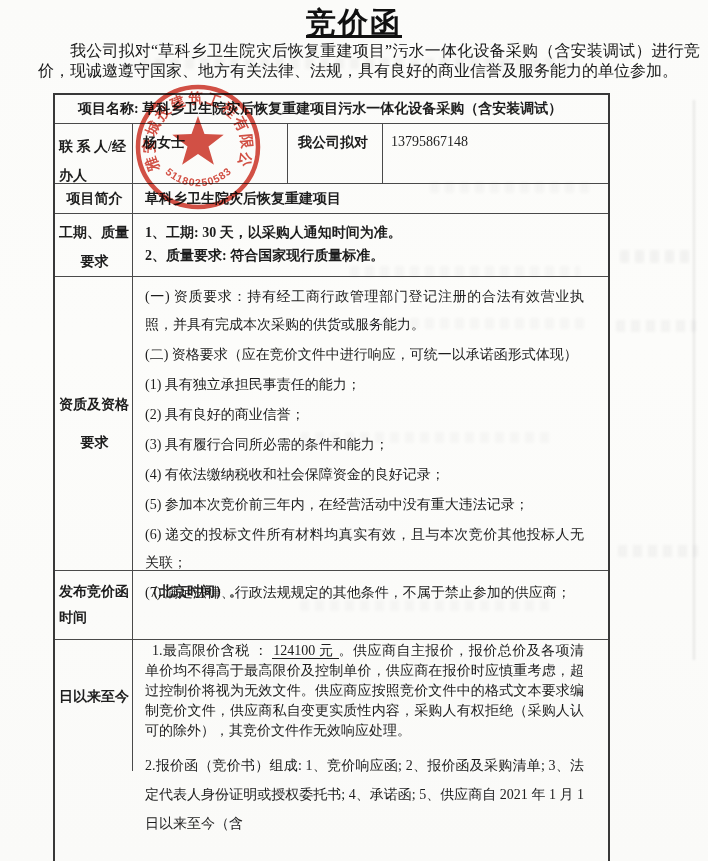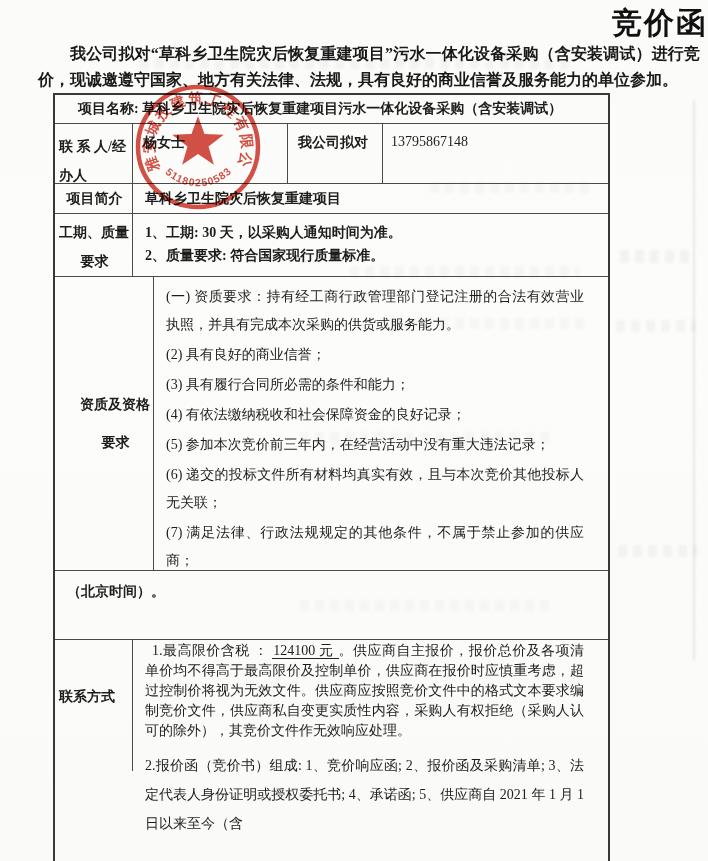--- a/index.html
+++ b/index.html
@@ -6,29 +6,29 @@
   body{
     width:708px;height:861px;overflow:hidden;position:relative;
     background:#fcfcfa;
     font-family:"Liberation Serif","DejaVu Serif",serif;
     color:#1f1f1f;
   }
   .page{position:absolute;inset:0;width:708px;height:861px;overflow:hidden;
     background:linear-gradient(180deg,#fbfbf9 0%,#fcfcfa 40%,#fafaf8 100%);}
   
   .doc-title{
-    position:absolute;top:3px;left:0;width:708px;text-align:right;
+    position:absolute;top:3px;left:0;width:708px;text-align:center;
     font-family:"Liberation Sans","DejaVu Sans",sans-serif;
-    font-size:30px;font-weight:700;letter-spacing:2px;color:#111;
+    font-size:30px;font-weight:700;letter-spacing:2px;color:#111;text-decoration:underline;
   }
   
   .intro{
     position:absolute;top:41px;left:38px;width:662px;
-    font-size:16px;line-height:26px;text-indent:2em;text-align:justify;
-    font-weight:700;color:#191919;
+    font-size:16px;line-height:20px;text-indent:2em;text-align:justify;
+    font-weight:400;color:#191919;
   }
   
   .tbl{
     position:absolute;left:53px;top:93px;width:557px;height:780px;
     border:2px solid #383838;border-bottom:none;box-sizing:border-box;
     font-size:14px;color:#1d1d1d;background:transparent;
   }
   .trow{display:flex;box-sizing:border-box;width:100%;}
   .trow + .trow{border-top:1px solid #4a4a4a;}
   .cell{box-sizing:border-box;}
@@ -129,44 +129,50 @@
         <div class="lline">工期、质量</div>
         <div class="lline center">要求</div>
       </div>
       <div class="cell valcell durlines">
         <div>1、工期: 30 天，以采购人通知时间为准。</div>
         <div>2、质量要求: 符合国家现行质量标准。</div>
       </div>
     </div>
 
     <div class="trow r-h294">
-      <div class="cell lblcell vmid" style="justify-content:center;padding-top:0;margin-left:21px;">
+      <div class="cell lblcell vmid" style="justify-content:center;padding-top:0;">
         <div class="lline" style="line-height:38px;">资质及资格</div>
         <div class="lline center" style="line-height:38px;">要求</div>
       </div>
       <div class="cell valcell quallist">
         <div>(一) 资质要求：持有经工商行政管理部门登记注册的合法有效营业执照，并具有完成本次采购的供货或服务能力。</div>
+        <div>(二) 资格要求（应在竞价文件中进行响应，可统一以承诺函形式体现）</div>
+        <div>(1) 具有独立承担民事责任的能力；</div>
         <div>(2) 具有良好的商业信誉；</div>
         <div>(3) 具有履行合同所必需的条件和能力；</div>
         <div>(4) 有依法缴纳税收和社会保障资金的良好记录；</div>
         <div>(5) 参加本次竞价前三年内，在经营活动中没有重大违法记录；</div>
         <div>(6) 递交的投标文件所有材料均真实有效，且与本次竞价其他投标人无关联；</div>
         <div>(7) 满足法律、行政法规规定的其他条件，不属于禁止参加的供应商；</div>
       </div>
     </div>
 
     <div class="trow r-h69">
+      <div class="cell lblcell publbl">
+        <div class="lline">发布竞价函</div>
+        <div class="lline">时间</div>
+      </div>
       <div class="cell valcell pubtime">
         <div>（北京时间）。</div>
       </div>
     </div>
 
     <div class="trow r-last">
       <div class="cell lblcell qlabel-pad">
-        <div class="lline">联系方式</div>
+        <div class="lline">日以来至今</div>
       </div>
       <div class="cell valcell quotecell">
         <div class="quote-p1"><span>1.最高限价含税 ： </span><span class="uline"> 124100 元 </span><span>。供应商自主报价，报价总价及各项清单价均不得高于最高限价及控制单价，供应商在报价时应慎重考虑，超过控制价将视为无效文件。供应商应按照竞价文件中的格式文本要求编制竞价文件，供应商私自变更实质性内容，采购人有权拒绝（采购人认可的除外），其竞价文件作无效响应处理。</span></div>
         <div class="quote-p2">2.报价函（竞价书）组成: 1、竞价响应函; 2、报价函及采购清单; 3、法定代表人身份证明或授权委托书; 4、承诺函; 5、供应商自 2021 年 1 月 1 日以来至今（含</div>
       </div>
     </div>
 
   </div>
 
   <svg class="seal" viewBox="0 0 160 160">

